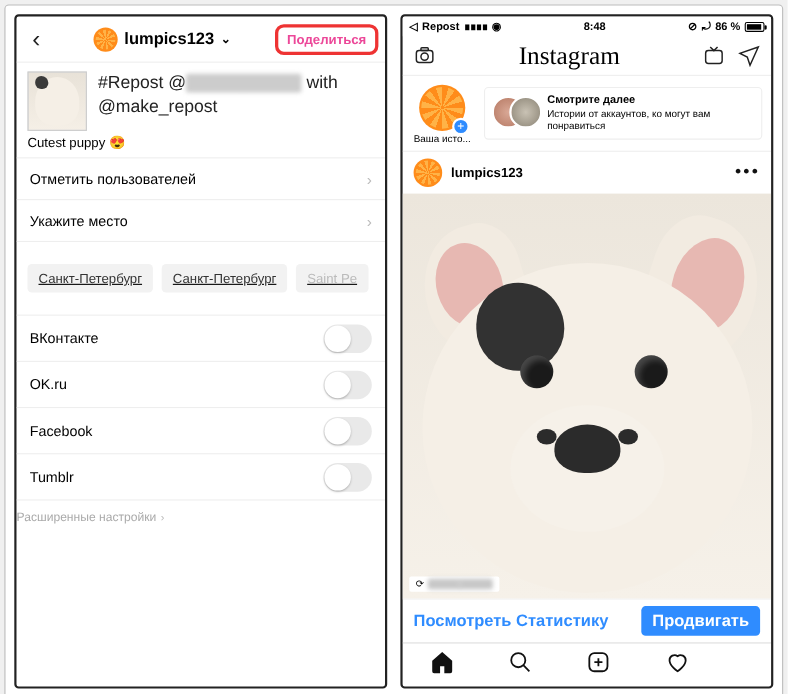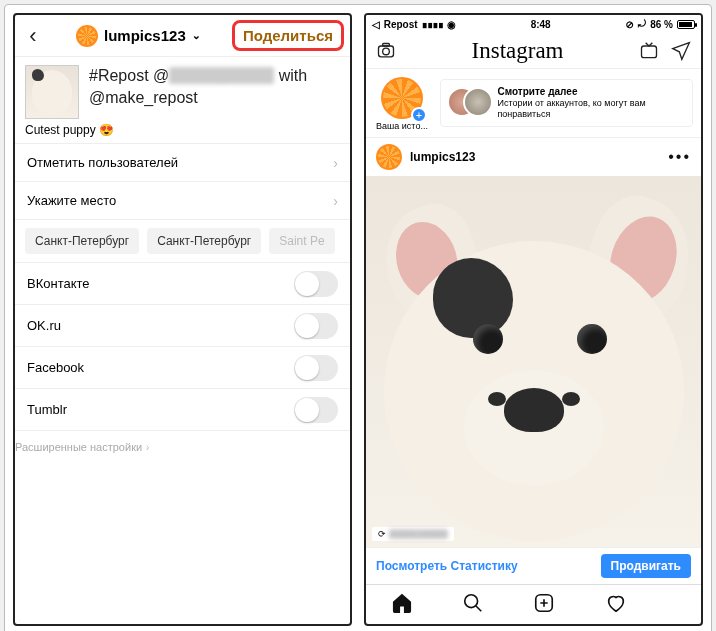--- a/index.html
+++ b/index.html
@@ -6,32 +6,32 @@
   body{background:#f0f0f0;display:flex;justify-content:center;padding:4px;}
   .wrap{width:716px;height:631px;background:#fff;border:1px solid #bbb;border-radius:4px;position:relative;display:flex;gap:12px;padding:8px;}
   .phone{flex:1;height:100%;border:2px solid #222;border-radius:4px;background:#fff;overflow:hidden;position:relative;display:flex;flex-direction:column;}
 
   
   .lp-head{display:flex;align-items:center;height:42px;padding:0 6px;border-bottom:1px solid #eee;justify-content:space-between;}
   .back{width:24px;text-align:center;font-size:22px;color:#222;}
   .user-center{display:flex;align-items:center;gap:6px;font-weight:600;font-size:15px;}
   .orange{width:22px;height:22px;border-radius:50%;background:radial-gradient(circle at 50% 50%,#ffb347 0 40%,#ff8c1a 42% 100%);position:relative;}
   .orange::after{content:"";position:absolute;inset:2px;border-radius:50%;background:repeating-conic-gradient(#ff8c1a 0 18deg,#ffb347 18deg 36deg);}
-  .share-btn{color:#a16207;font-size:15px;font-weight:600;border:3px solid #e33;border-radius:8px;padding:4px 8px;}
+  .share-btn{color:#ec4899;font-size:12px;font-weight:600;border:3px solid #e33;border-radius:8px;padding:4px 8px;}
   .caption-row{display:flex;padding:8px 10px 4px 10px;gap:10px;}
   .thumb{width:54px;height:54px;border:1px solid #ccc;background:#ddd;position:relative;overflow:hidden;}
   .thumb-dog{position:absolute;inset:0;background:linear-gradient(#e8e2d8,#f5efe6);}
   .thumb-dog::before{content:"";position:absolute;left:6px;top:4px;width:40px;height:44px;background:#f5efe6;border-radius:50% 50% 40% 40%;}
   .thumb-dog::after{content:"";position:absolute;left:6px;top:3px;width:12px;height:12px;background:#3a3a3a;border-radius:50% 60% 50% 50%;}
   .cap-text{flex:1;font-size:16px;line-height:1.4;color:#222;}
   .blur{filter:blur(2px);background:#ccc;color:#ccc;border-radius:2px;}
   .cutest{font-size:12px;padding:0 10px 6px 10px;color:#000;}
   .list-row{display:flex;align-items:center;justify-content:space-between;height:38px;padding:0 12px;font-size:13px;border-top:1px solid #eee;}
   .chev{color:#bbb;font-size:14px;}
-  .chips{display:flex;gap:8px;padding:8px 10px;border-top:1px solid #eee;overflow:hidden;}
+  .chips{display:flex;gap:8px;padding:20px 10px;border-top:1px solid #eee;overflow:hidden;text-decoration:underline;}
   .chip{background:#f2f2f2;border-radius:4px;padding:6px 10px;font-size:12px;color:#333;white-space:nowrap;}
   .chip.fade{color:#bbb;}
   .share-row{display:flex;align-items:center;justify-content:space-between;height:42px;padding:0 12px;font-size:13px;border-top:1px solid #eee;}
   .toggle{width:44px;height:26px;border-radius:13px;background:#e9e9e9;position:relative;}
   .toggle::after{content:"";position:absolute;top:1px;left:1px;width:24px;height:24px;border-radius:50%;background:#fff;box-shadow:0 1px 2px rgba(0,0,0,.25);}
   .adv{padding:10px 0;font-size:11px;color:#aaa;border-top:1px solid #eee;}
   .adv .chev{font-size:10px;margin-left:4px;}
 
   
   .status{height:18px;background:#fff;display:flex;align-items:center;justify-content:space-between;padding:0 6px;font-size:10px;font-weight:600;}
@@ -71,21 +71,21 @@
   .pup-ear-r::after{content:"";position:absolute;inset:16px 14px 26px 22px;background:#e7b8b2;border-radius:50%;}
   .pup-patch{position:absolute;left:20%;top:22%;width:80px;height:80px;background:#323232;border-radius:50% 55% 50% 50%;}
   .pup-eye-l{position:absolute;left:32%;top:40%;width:30px;height:30px;background:#1a1a1a;border-radius:50%;box-shadow:inset 4px 4px 6px rgba(255,255,255,.2);}
   .pup-eye-r{position:absolute;right:28%;top:40%;width:30px;height:30px;background:#1a1a1a;border-radius:50%;box-shadow:inset 4px 4px 6px rgba(255,255,255,.2);}
   .pup-snout{position:absolute;left:50%;top:68%;width:140px;height:115px;transform:translate(-50%,-50%);background:#f6f1e9;border-radius:50%;}
   .pup-nose{position:absolute;left:50%;top:63%;transform:translate(-50%,-50%);width:60px;height:44px;background:#2b2b2b;border-radius:50% 50% 45% 45%;}
   .pup-nose::before{content:"";position:absolute;left:-16px;top:4px;width:18px;height:14px;background:#2b2b2b;border-radius:50%;}
   .pup-nose::after{content:"";position:absolute;right:-16px;top:4px;width:18px;height:14px;background:#2b2b2b;border-radius:50%;}
   .repost-badge{position:absolute;left:6px;bottom:6px;background:#fff;padding:2px 6px;font-size:9px;border-radius:2px;display:flex;align-items:center;gap:3px;}
   .repost-badge .blur{filter:blur(2px);color:#bbb;}
-  .post-footer{display:flex;align-items:center;justify-content:space-between;padding:6px 10px;border-top:1px solid #eee;font-size:12px;}
+  .post-footer{display:flex;align-items:center;justify-content:space-between;padding:6px 10px;border-top:1px solid #eee;font-size:15px;}
   .stat-link{color:#2f8cff;font-weight:600;}
   .promote{background:#2f8cff;color:#fff;border-radius:4px;padding:5px 10px;font-weight:700;}
   .tabbar{height:40px;border-top:1px solid #ddd;display:flex;align-items:center;justify-content:space-around;}
   .tabbar svg{width:22px;height:22px;stroke:#111;stroke-width:1.8;fill:none;}
   .tabbar .home svg{fill:#111;}
   .tabbar .profile .orange{width:22px;height:22px;}
 </style>
 </head>
 <body>
 

